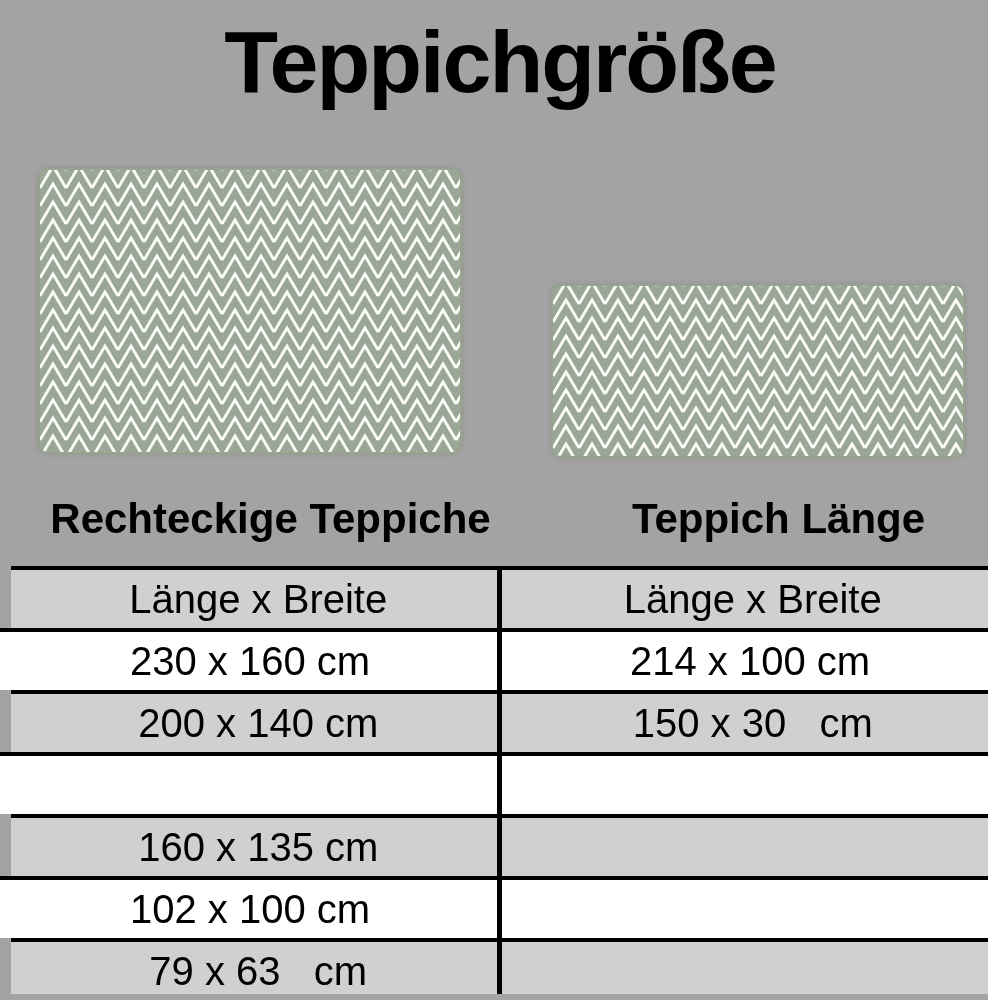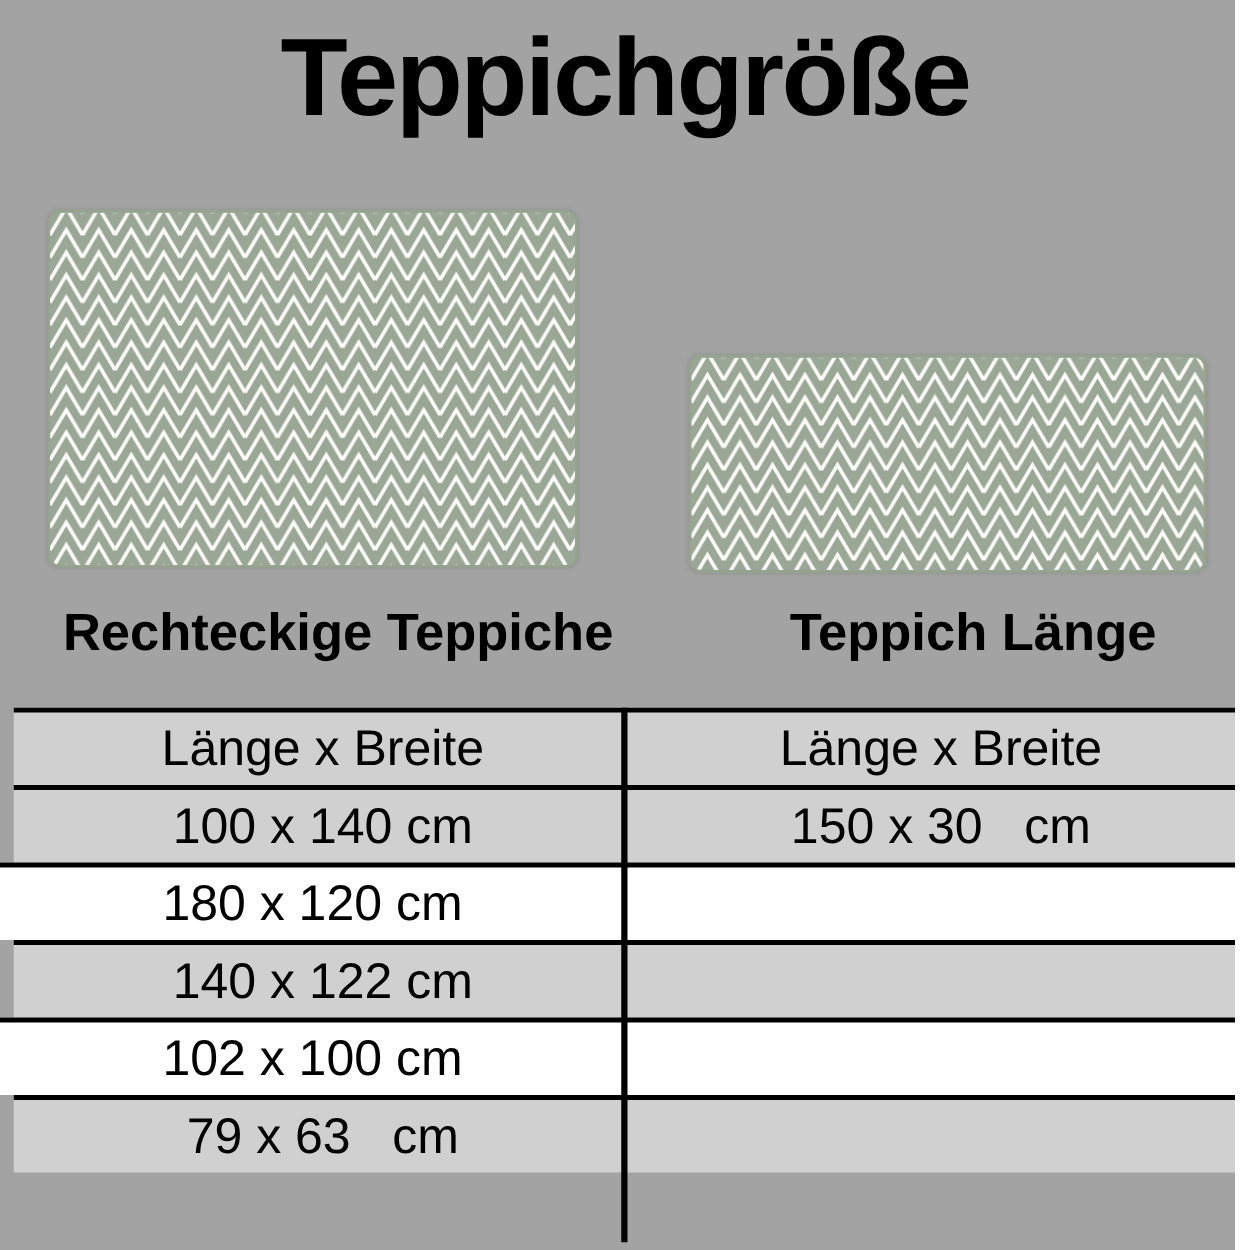--- a/index.html
+++ b/index.html
@@ -34,21 +34,21 @@
     overflow: hidden;
     box-shadow: 0 0 4px rgba(100,110,95,0.35);
     background: #9aa796;
   }
   .rug svg { display: block; width: 100%; height: 100%; }
   .rug-rect   { left: 38px;  top: 168px; width: 424px; height: 286px; }
   .rug-runner { left: 551px; top: 284px; width: 414px; height: 174px; }
 
   .rug-label {
     position: absolute;
-    top: 479px;
+    top: 492px;
     height: 54px;
     display: flex;
     align-items: center;
     justify-content: center;
     font-size: 42px;
     font-weight: 700;
     letter-spacing: 0px;
     white-space: pre;
     padding-left: 41px;
   }
@@ -118,33 +118,36 @@
   <div class="rug-label label-left">Rechteckige Teppiche</div>
   <div class="rug-label label-right">Teppich Länge</div>
 
   <div class="size-table">
 
     <div class="trow bg-gray header-row">
       <div class="cell">Länge x Breite</div>
       <div class="cell">Länge x Breite</div>
     </div>
 
+    <div class="trow bg-white">
+      <div class="cell">230 x 160 cm</div>
+      <div class="cell">214 x 100 cm</div>
+    </div>
 
     <div class="trow bg-gray">
-      <div class="cell">100 x 140 cm</div>
+      <div class="cell">200 x 140 cm</div>
       <div class="cell">150 x 30   cm</div>
     </div>
 
     <div class="trow bg-white">
-      <div class="cell">180 x 120 cm</div>
       <div class="cell"></div>
     </div>
 
     <div class="trow bg-gray">
-      <div class="cell">140 x 122 cm</div>
+      <div class="cell">160 x 135 cm</div>
       <div class="cell"></div>
     </div>
 
     <div class="trow bg-white">
       <div class="cell">102 x 100 cm</div>
       <div class="cell"></div>
     </div>
 
     <div class="trow bg-gray">
       <div class="cell">79 x 63   cm</div>

